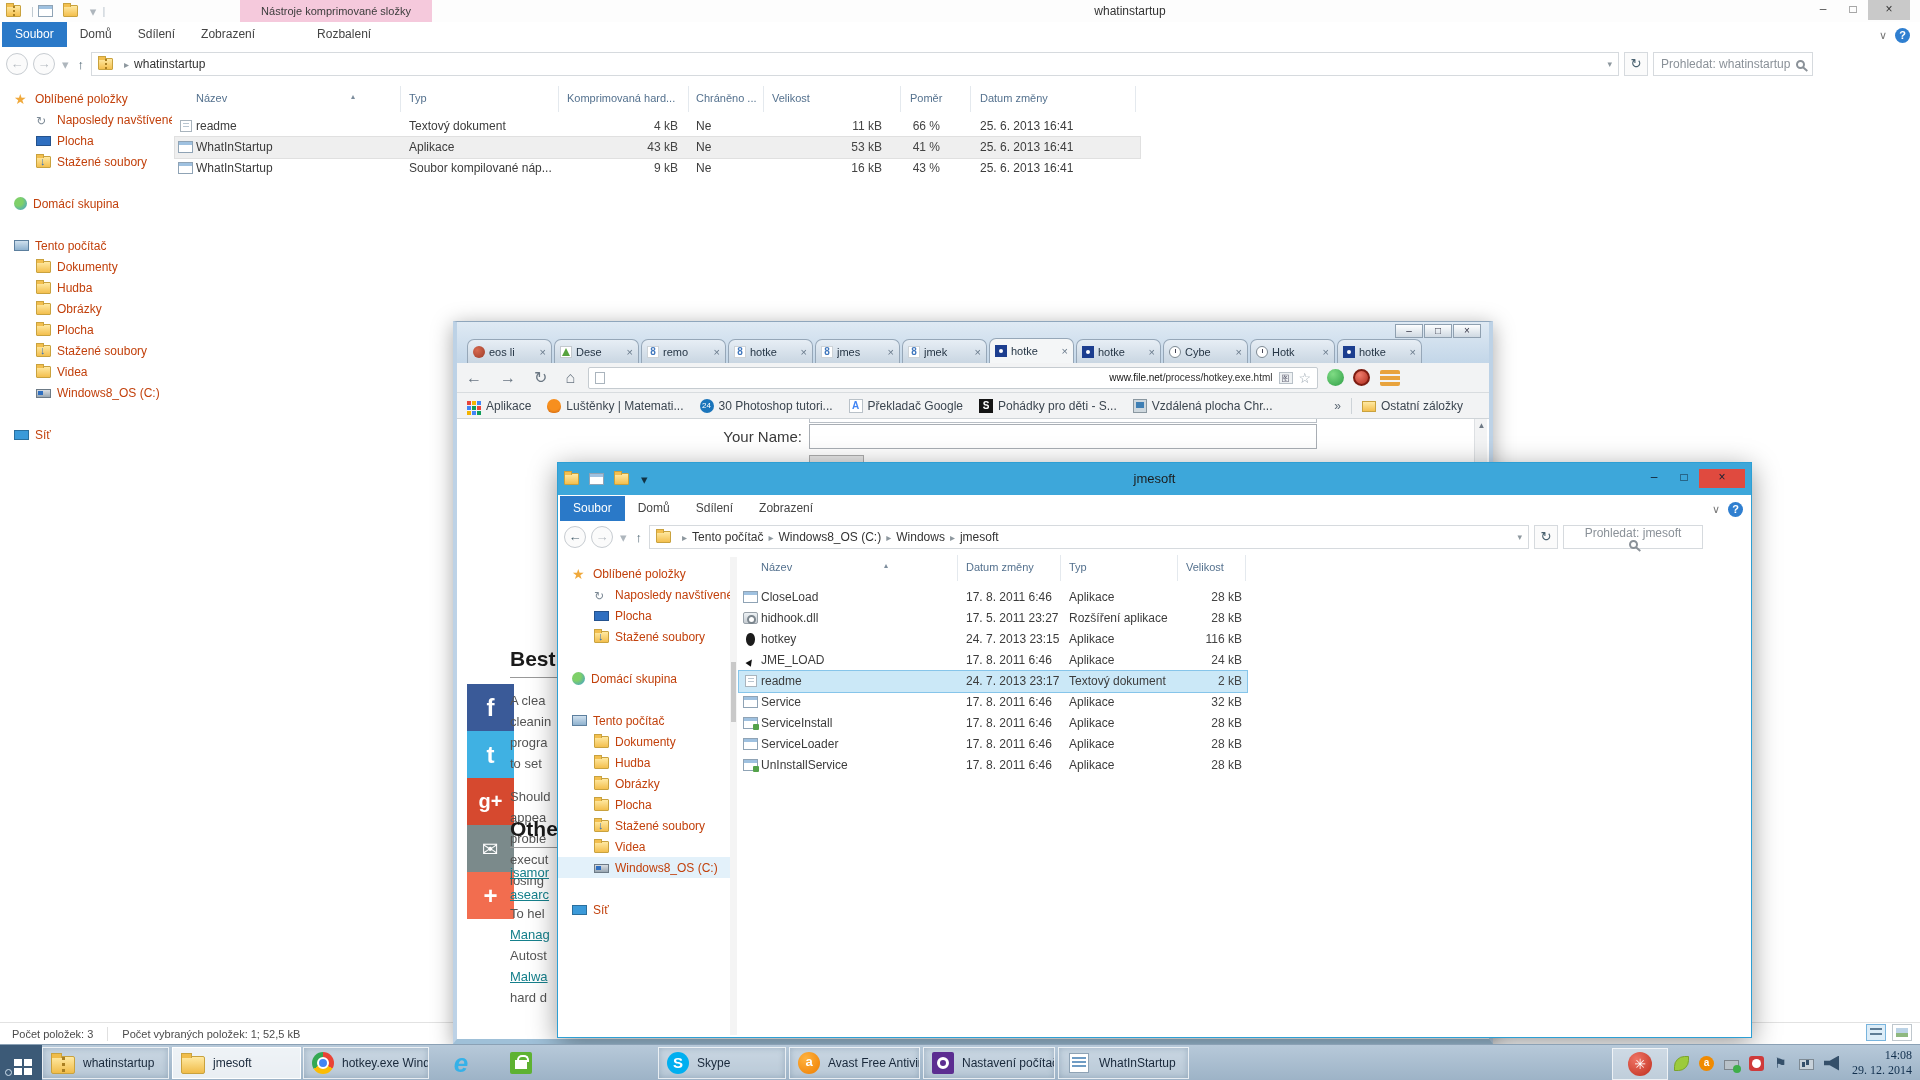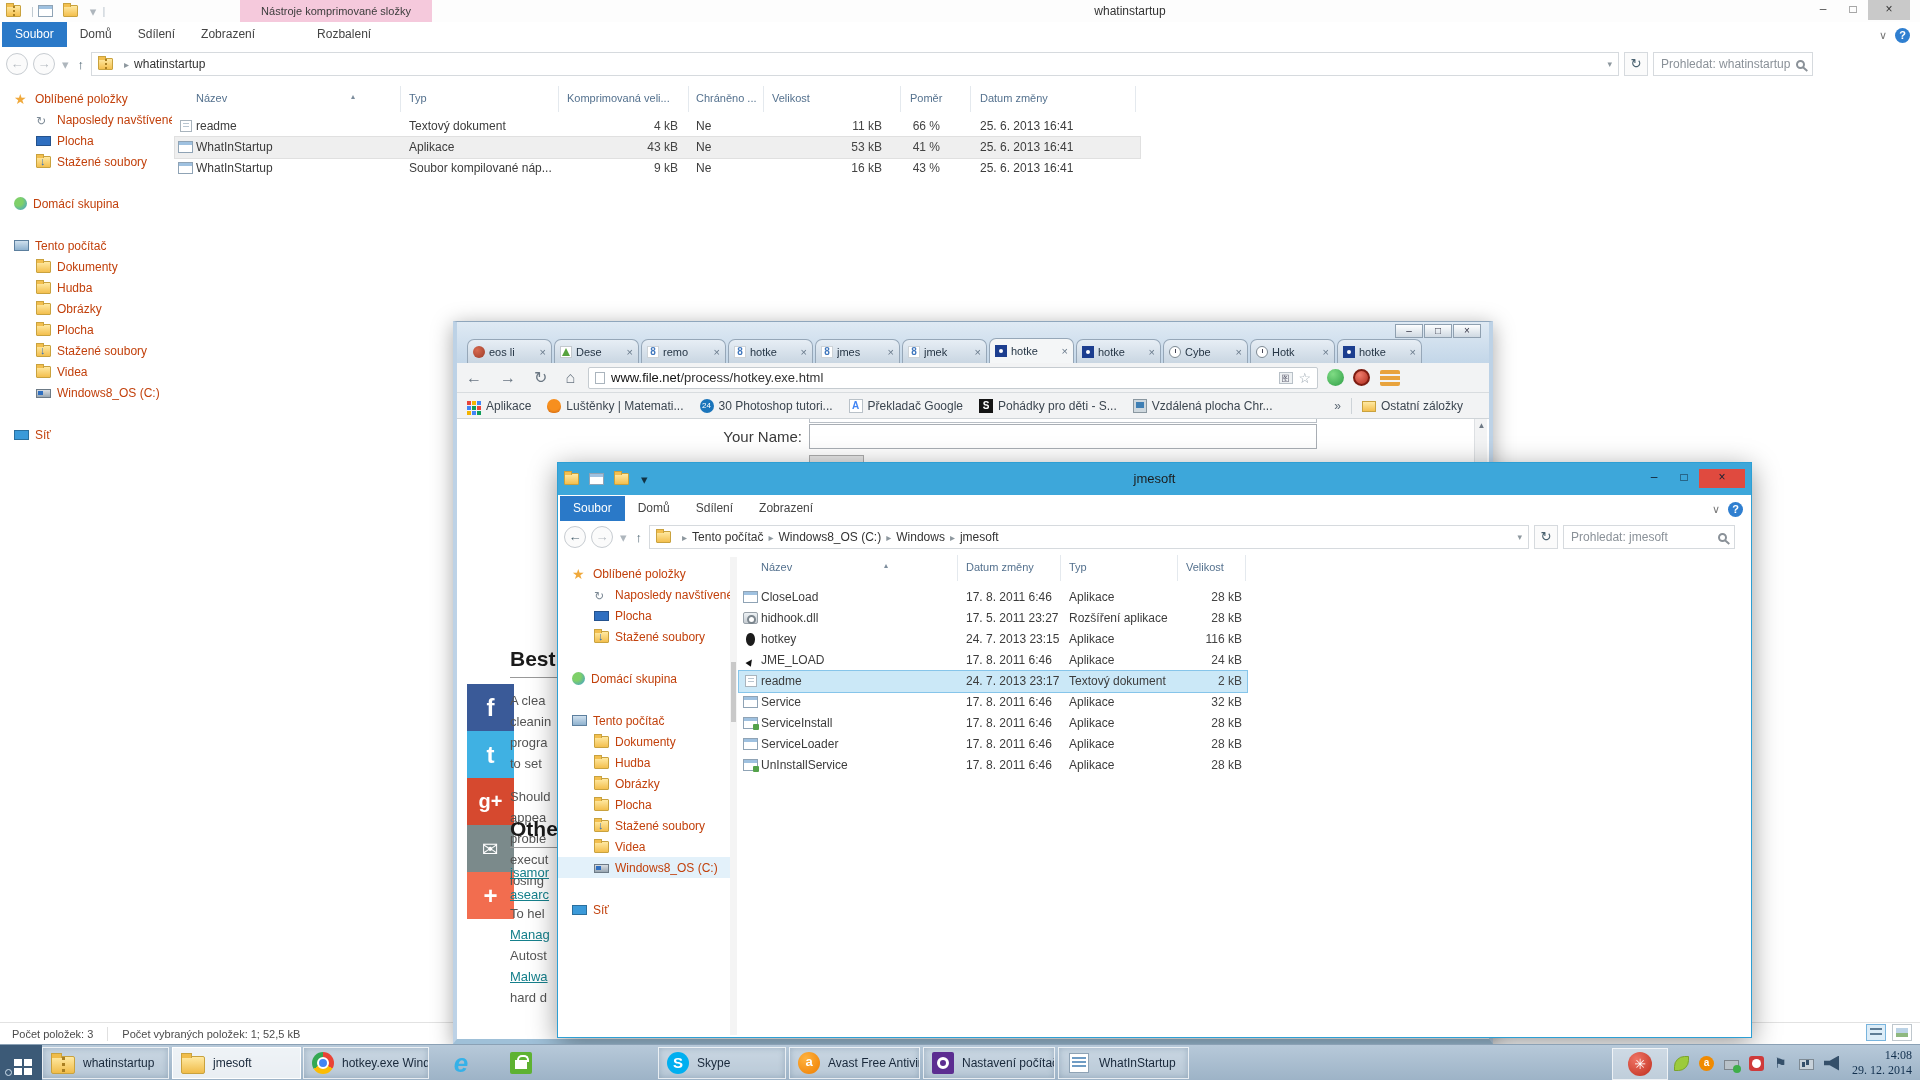--- a/index.html
+++ b/index.html
@@ -116,21 +116,21 @@
   .fv-g8 { background:#fff; border:1px solid #cdd3d8; }
   .fv-g8::after { content:"8"; position:absolute; left:0; right:0; top:-1px; text-align:center; color:#4178be; font-size:10px; font-weight:bold; }
   .fv-bluesq { background:#1c3e8f; }
   .fv-bluesq::after { content:""; position:absolute; left:4px; top:4px; width:4px; height:4px; background:#fff; border-radius:50%; }
   .fv-clock { background:#fff; border:1px solid #7e8a94; border-radius:50%; }
   .fv-clock::after { content:""; position:absolute; left:5px; top:2px; width:1px; height:4px; background:#445; }
   .ctoolbar { position:absolute; left:0; right:0; top:41px; height:30px; background:#f2f3f4; border-bottom:1px solid #d8dcdf; display:flex; align-items:center; }
   .cnav { font-size:16px; color:#6a7682; padding:0 9px; }
   .urlbox { height:22px; width:730px; background:#fff; border:1px solid #c5cbd0; border-radius:2px; display:flex; align-items:center; padding:0 6px; gap:6px; margin-left:4px; }
   .pgico { width:10px; height:12px; border:1px solid #aab4bd; background:#fff; flex:none; }
-  .urltxt { font-size:13px; color:#333; flex:1; white-space:nowrap; overflow:hidden; }
+  .urltxt { font-size:10px; color:#333; flex:1; white-space:nowrap; overflow:hidden;text-align:right; }
   .urltxt b { font-weight:normal; color:#111; }
   .tlico { width:14px; height:12px; border:1px solid #b8c0c7; background:#eef1f3; font-size:8px; color:#667; text-align:center; line-height:11px; flex:none; }
   .starico { color:#98a4ae; font-size:14px; flex:none; }
   .extico { width:17px; height:17px; border-radius:50%; margin-left:9px; flex:none; }
   .ext-green { background:radial-gradient(circle at 35% 30%,#7fdc84,#2f9e46); }
   .ext-red { background:radial-gradient(circle at 35% 30%,#ef7d6d,#b02b1d); border:2px solid #7d1d12; }
   .cmenu { width:20px; height:16px; margin-left:10px;
     background:repeating-linear-gradient(to bottom,#e8a33d 0 4px,transparent 4px 6px); border-radius:2px; }
   .cbookmarks { position:absolute; left:0; right:0; top:71px; height:26px; background:#f2f3f4; border-bottom:1px solid #cfd4d8; display:flex; align-items:center; padding:0 10px; font-size:12px; color:#3c4650; }
   .bk { display:flex; align-items:center; gap:5px; margin-right:16px; white-space:nowrap; }
@@ -197,21 +197,21 @@
   
   #fgwin { left:557px; top:462px; width:1195px; height:576px; border:1px solid #2d9fd4; box-shadow:0 6px 26px rgba(0,0,0,.4); }
   #fgwin .etitle { height:32px; background:#3da7da; }
   #fgwin .title-txt { position:absolute; left:0; right:0; text-align:center; font-size:13px; color:#1c1c1c; top:8px; }
   #fgwin .wctrl { right:6px; top:6px; }
   #fgwin .wbtn { color:#123; height:19px; line-height:17px; }
   #fgwin .rtabs { left:2px; top:32px; height:26px; }
   #fgwin .rhelp { right:8px; top:39px; }
   #fgwin .addrrow { left:6px; right:14px; top:58px; height:32px; }
   #fgwin .bc-box { width:880px; }
-  #fgwin .searchbox { width:172px; }
+  #fgwin .searchbox { width:140px;flex-direction:column; }
   #fgwin .snav { left:0; top:100px; width:172px; background:#fff; }
   #fgwin .sscroll { position:absolute; left:172px; top:94px; bottom:2px; width:7px; background:#f4f4f4; }
   #fgwin .sthumb { position:absolute; left:1px; top:105px; width:5px; height:60px; background:#c9c9c9; }
   #fgwin .colheads { left:181px; top:92px; width:520px; height:26px; }
   #fgwin .files { left:181px; top:124px; width:508px; }
   .fgc0 { left:22px; } .fgc1 { left:227px; } .fgc2 { left:330px; } .fgc3 { left:447px; }
   #fgwin .frow .f-ic { position:absolute; left:4px; top:4px; }
   #fgwin .frow .f-name { left:22px; }
   #fgwin .frow .f-date { left:227px; }
   #fgwin .frow .f-type { left:330px; }
@@ -389,21 +389,21 @@
 
         <div class="it gap">
           <span class="ic ic-network"></span>
           <span>Síť</span>
         </div>
       </div>
     <div class="colheads">
       <span class="bgc0">Název</span>
       <span class="sortup" style="left:176px;">▴</span>
       <span class="bgc1">Typ</span>
-      <span class="bgc2">Komprimovaná veli...</span>
+      <span class="bgc2">Komprimovaná hard...</span>
       <span class="bgc3">Chráněno ...</span>
       <span class="bgc4">Velikost</span>
       <span class="bgc5">Poměr</span>
       <span class="bgc6">Datum změny</span>
       <i class="cut" style="left:225px"></i>
         <i class="cut" style="left:383px"></i>
         <i class="cut" style="left:513px"></i>
       <i class="cut" style="left:588px"></i>
         <i class="cut" style="left:725px"></i>
         <i class="cut" style="left:795px"></i>

